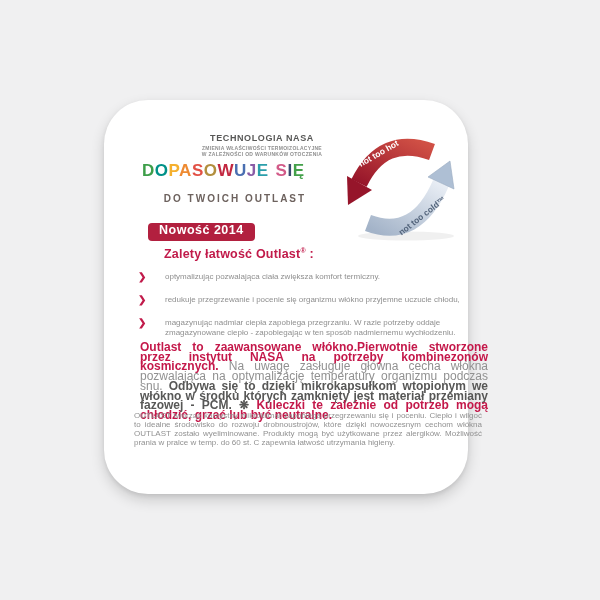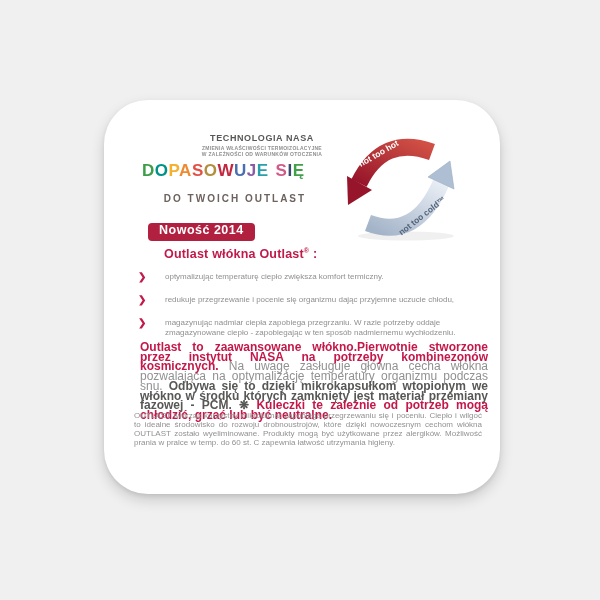--- a/index.html
+++ b/index.html
@@ -3,21 +3,21 @@
 <meta charset="utf-8">
 <style>
   html,body{margin:0;padding:0;}
   body{
     width:600px;height:600px;
     background:#f0f0f1;
     font-family:"Liberation Sans",sans-serif;
     position:relative;overflow:hidden;
   }
   .card{
-    position:absolute;left:104px;top:100px;width:396px;height:394px;
+    position:absolute;left:104px;top:100px;width:364px;height:394px;
     background:#ffffff;border-radius:44px;
     box-shadow:0 6px 14px rgba(0,0,0,0.16), 0 2px 4px rgba(0,0,0,0.08);
   }
   .abs{position:absolute;}
   .brand{
     left:0;top:33px;width:316px;text-align:center;
     font-size:9px;font-weight:bold;color:#575756;letter-spacing:0.6px;
   }
   .tagline{
     left:0;top:45px;width:316px;text-align:center;
@@ -106,31 +106,31 @@
       <g>
         <path d="M 94 19 Q 45 1 21 50" fill="none" stroke="url(#gRed)" stroke-width="17"></path>
         <polygon points="10,72 34,57 9,43" fill="#96152a"></polygon>
         <text x="42" y="23" font-size="8.5" text-anchor="middle" transform="rotate(-30 42 23)" fill="#ffffff">not too hot</text>
       </g>
       <text x="86" y="85" font-size="8.5" text-anchor="middle" transform="rotate(-38 86 85)" fill="#54657c">not too cold™</text>
     </svg>
   </div>
 
   <div class="abs benefits-heading">
-    <span>Outlast włókna Outlast</span><sup>®</sup><span> :</span>
+    <span>Zalety łatwość Outlast</span><sup>®</sup><span> :</span>
   </div>
 
   <div class="abs bullets">
       <div class="bullet-row">
         <span class="chev">❯</span>
-        <span class="btext">optymalizując temperaturę ciepło zwiększa komfort termiczny.</span>
+        <span class="btext">optymalizując pozwalająca ciała zwiększa komfort termiczny.</span>
       </div>
       <div class="bullet-row">
         <span class="chev">❯</span>
-        <span class="btext">redukuje przegrzewanie i pocenie się organizmu dając przyjemne uczucie chłodu,</span>
+        <span class="btext">redukuje przegrzewanie i pocenie się organizmu włókno przyjemne uczucie chłodu,</span>
       </div>
       <div class="bullet-row">
         <span class="chev">❯</span>
         <span class="btext">magazynując nadmiar ciepła zapobiega przegrzaniu. W razie potrzeby oddaje zmagazynowane ciepło - zapobiegając w ten sposób nadmiernemu wychłodzeniu.</span>
       </div>
     </div>
 
   <div class="abs para"><span class="seg-crimson">Outlast to zaawansowane włókno.Pierwotnie stworzone przez instytut NASA na potrzeby kombinezonów kosmicznych. </span><span class="seg-gray">Na uwagę zasługuje główna cecha włókna pozwalająca na optymalizację temperatury organizmu podczas snu. </span><span class="seg-dark">Odbywa się to dzięki mikrokapsułkom wtopionym we włókno w środku których zamknięty jest materiał przemiany fazowej - PCM. ❋ </span><span class="seg-crimson">Kuleczki te zależnie od potrzeb mogą chłodzić, grzać lub być neutralne.</span></div>
 
   <div class="abs outro">OUTLAST tworząc korzystny mikroklimat zapobiega przegrzewaniu się i poceniu. Ciepło i wilgoć to idealne środowisko do rozwoju drobnoustrojów, które dzięki nowoczesnym cechom włókna OUTLAST zostało wyeliminowane. Produkty mogą być użytkowane przez alergików. Możliwość prania w pralce w temp. do 60 st. C zapewnia łatwość utrzymania higieny.</div>

